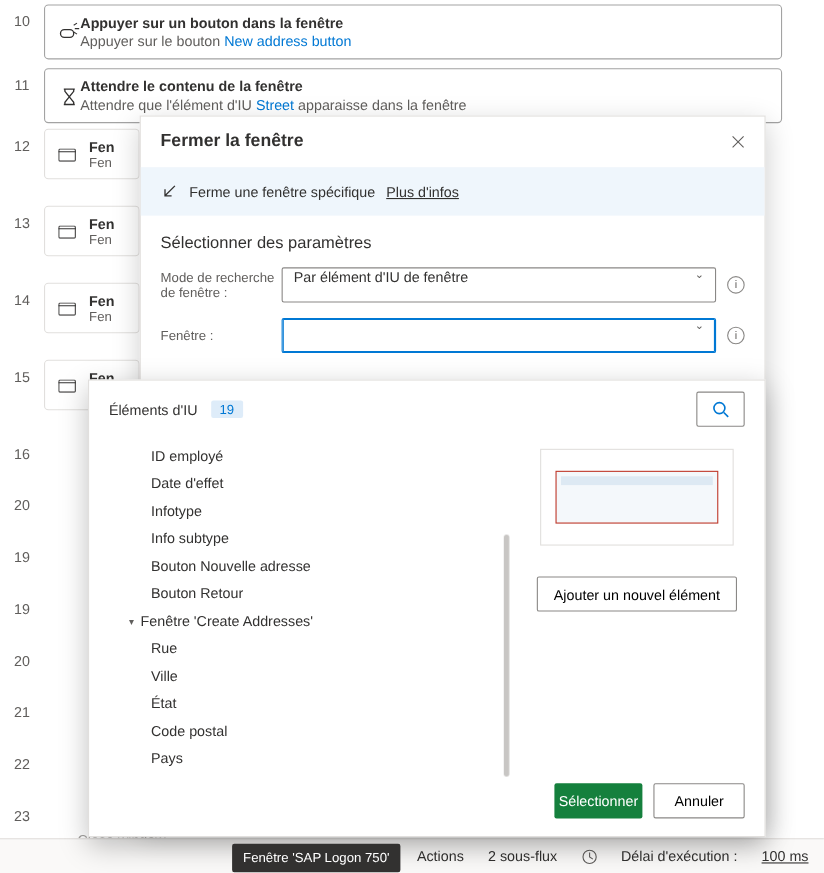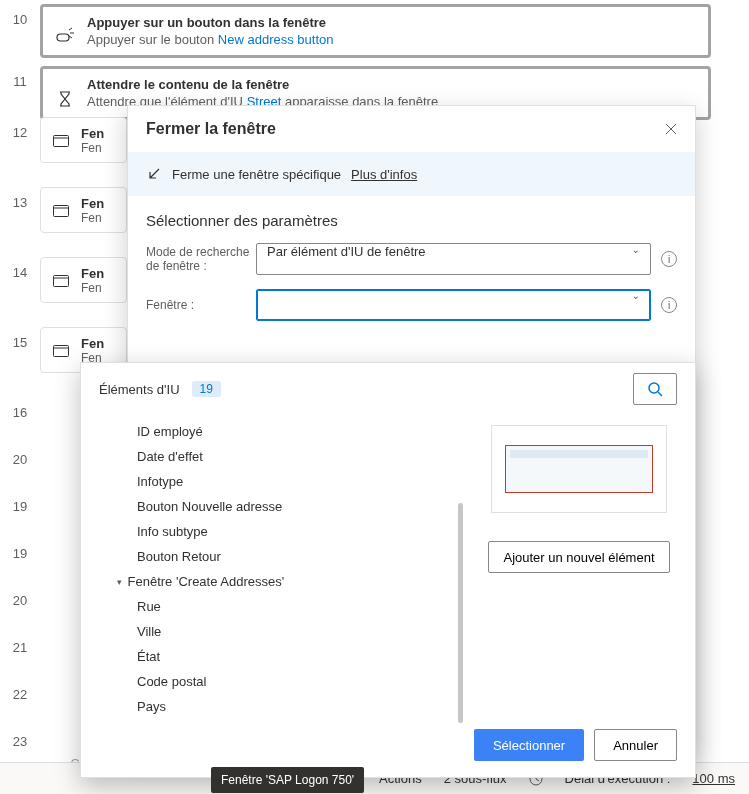--- a/index.html
+++ b/index.html
@@ -1,55 +1,55 @@
 <!DOCTYPE html>
 <html><head>
 <meta charset="utf-8">
 <style>
 *{box-sizing:border-box;margin:0;padding:0;font-family:"Segoe UI",Arial,sans-serif}
 body{width:749px;height:794px;background:#fff;font-size:13px;color:#323130;position:relative;overflow:hidden}
 .flow-row{display:flex;align-items:flex-start;padding:4px 0}
 .step-num{width:40px;text-align:center;color:#605e5c;font-size:13px;padding-top:8px}
-.step-card{flex:1;border:3px solid #a3a3a3;border-radius:4px;margin-right:38px;padding:8px 12px;background:#fff;display:flex;align-items:flex-end;gap:12px}
+.step-card{flex:1;border:1px solid #a3a3a3;border-radius:4px;margin-right:38px;padding:8px 12px;background:#fff;display:flex;align-items:center;}
 .step-icon{width:20px;height:20px;margin-top:2px;flex-shrink:0;display:flex;align-items:center;justify-content:center}
 .step-body{flex:1}
 .step-title{font-weight:600;color:#323130;margin-bottom:2px}
 .step-sub{color:#605e5c;font-size:13px}
 .step-sub .link{color:#0078d4}
 .dialog{position:absolute;left:127px;top:105px;width:569px;height:646px;background:#fff;box-shadow:0 8px 24px rgba(0,0,0,.2);border:1px solid #e1dfdd;display:flex;flex-direction:column;z-index:5}
 .dialog-head{padding:14px 18px;display:flex;align-items:center;justify-content:space-between}
 .dialog-title{font-size:16px;font-weight:600}
 .close-x{cursor:pointer;color:#605e5c;font-size:14px}
 .dialog-banner{background:#eff6fc;padding:14px 18px;display:flex;align-items:center;gap:10px;font-size:13px;color:#323130}
 .banner-link{text-decoration:underline;color:#323130;cursor:pointer}
 .dialog-section{padding:16px 18px 0}
 .section-h{font-size:15px;color:#323130;margin-bottom:14px}
 .param-row{display:flex;align-items:center;margin-bottom:14px}
 .param-label{width:110px;font-size:12px;color:#605e5c;line-height:1.2}
 .param-select{flex:1;border:1px solid #8a8886;border-radius:2px;height:32px;display:flex;align-items:flex-start;justify-content:space-between;padding:0 10px;cursor:pointer;background:#fff}
 .param-select.active{border:1px solid #0078d4;box-shadow:inset 0 0 0 1px #0078d4}
 .info-i{width:16px;height:16px;border:1px solid #8a8886;border-radius:50%;margin-left:10px;display:flex;align-items:center;justify-content:center;font-size:10px;color:#605e5c;cursor:pointer}
 .chev{font-size:10px;color:#605e5c}
-.popup{position:absolute;left:80px;top:362px;width:616px;height:416px;background:#fff;box-shadow:0 8px 24px rgba(0,0,0,.25);border:1px solid #e1dfdd;z-index:6;display:flex;flex-direction:column}
+.popup{position:absolute;left:80px;top:345px;width:616px;height:416px;background:#fff;box-shadow:0 8px 24px rgba(0,0,0,.25);border:1px solid #e1dfdd;z-index:6;display:flex;flex-direction:column}
 .popup-head{display:flex;align-items:center;padding:10px 18px 14px;gap:12px}
 .popup-tab{font-size:13px;color:#323130}
 .badge{background:#deecf9;color:#0078d4;font-size:12px;padding:1px 8px;border-radius:2px}
 .search-btn{margin-left:auto;width:44px;height:32px;border:1px solid #8a8886;border-radius:2px;display:flex;align-items:center;justify-content:center;cursor:pointer}
 .popup-body{flex:1;display:flex;gap:14px;padding:0 16px;overflow:hidden}
 .tree-col{flex:1;overflow-y:auto;position:relative}
 .tree-item{padding:5px 0 5px 40px;font-size:13px;color:#323130;cursor:pointer}
 .tree-item.group{padding-left:20px;display:flex;align-items:center;gap:6px}
 .tree-item.group .caret{font-size:9px;color:#605e5c}
 .preview-col{width:200px;display:flex;flex-direction:column;align-items:center;gap:28px;padding-top:6px}
 .preview-box{width:176px;height:88px;border:1px solid #e1dfdd;display:flex;align-items:center;justify-content:center}
 .preview-inner{width:148px;height:48px;border:1px solid #c0392b;background:#f4f8fb;position:relative}
 .preview-inner:before{content:"";position:absolute;top:4px;left:4px;right:4px;height:8px;background:#dde9f3}
 .outline-btn{border:1px solid #8a8886;background:#fff;height:32px;padding:0 14px;font-size:13px;cursor:pointer;border-radius:2px}
 .popup-footer{display:flex;justify-content:flex-end;gap:10px;padding:12px 18px 16px}
-.btn-primary{background:#3b82f6;color:#fff;border:none;height:32px;padding:0 19px;font-size:13px;cursor:pointer;border-radius:2px}
+.btn-primary{background:#15803d;color:#fff;border:none;height:32px;padding:0 4px;font-size:13px;cursor:pointer;border-radius:2px}
 .btn-sec{border:1px solid #8a8886;background:#fff;height:32px;padding:0 18px;font-size:13px;cursor:pointer;border-radius:2px}
 .tooltip{position:absolute;left:211px;top:767px;background:#323130;color:#fff;padding:6px 10px;font-size:12px;border-radius:2px;z-index:8}
 .statusbar{position:absolute;left:0;bottom:0;width:749px;height:32px;border-top:1px solid #e1dfdd;display:flex;align-items:center;padding:0 14px;font-size:13px;color:#323130;gap:22px;background:#faf9f8;z-index:2}
 .statusbar .grow{flex:1}
 .statusbar .u{text-decoration:underline}
 .scroll-track{position:absolute;right:5px;top:140px;width:5px;height:220px;background:#c8c6c4;border-radius:3px;z-index:7}
 .close-row{position:absolute;left:58px;top:756px;display:flex;align-items:center;gap:8px;color:#a19f9d;font-size:13px}
 svg{display:block}
 .steps-under{position:absolute;left:0;top:113px;width:127px}
 .stub-row{display:flex;align-items:flex-start;padding:4px 0;margin-bottom:16px}
@@ -232,22 +232,22 @@
           <circle cx="7" cy="7" r="5" fill="none" stroke="#0078d4" stroke-width="1.5"></circle>
           <line x1="11" y1="11" x2="15" y2="15" stroke="#0078d4" stroke-width="1.5"></line>
         </svg>
     </div>
   </div>
   <div class="popup-body">
     <div class="tree-col" id="tree-col">
         <div class="tree-item"><span>ID employé</span></div>
         <div class="tree-item"><span>Date d'effet</span></div>
         <div class="tree-item"><span>Infotype</span></div>
+        <div class="tree-item"><span>Info subtype</span></div>
         <div class="tree-item"><span>Bouton Nouvelle adresse</span></div>
-        <div class="tree-item"><span>Info subtype</span></div>
         <div class="tree-item"><span>Bouton Retour</span></div>
         <div class="tree-item group">
           <span class="caret">▾</span>
           <span>Fenêtre 'Create Addresses'</span>
         </div>
         <div class="tree-item"><span>Rue</span></div>
         <div class="tree-item"><span>Ville</span></div>
         <div class="tree-item"><span>État</span></div>
         <div class="tree-item"><span>Code postal</span></div>
         <div class="tree-item"><span>Pays</span></div>

